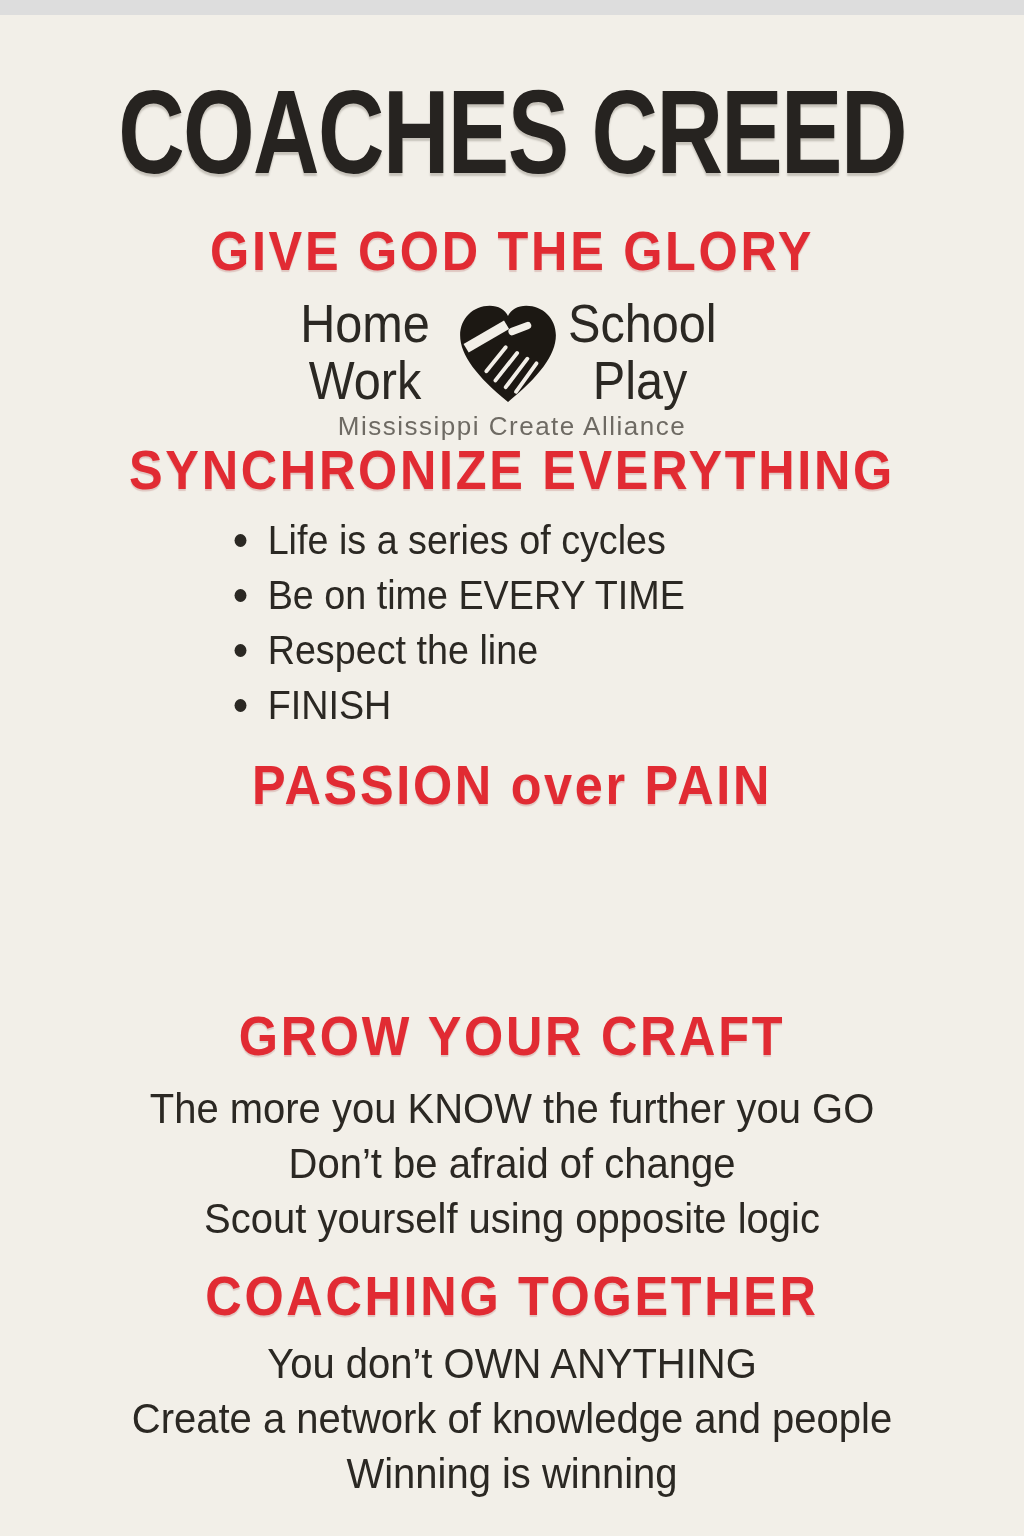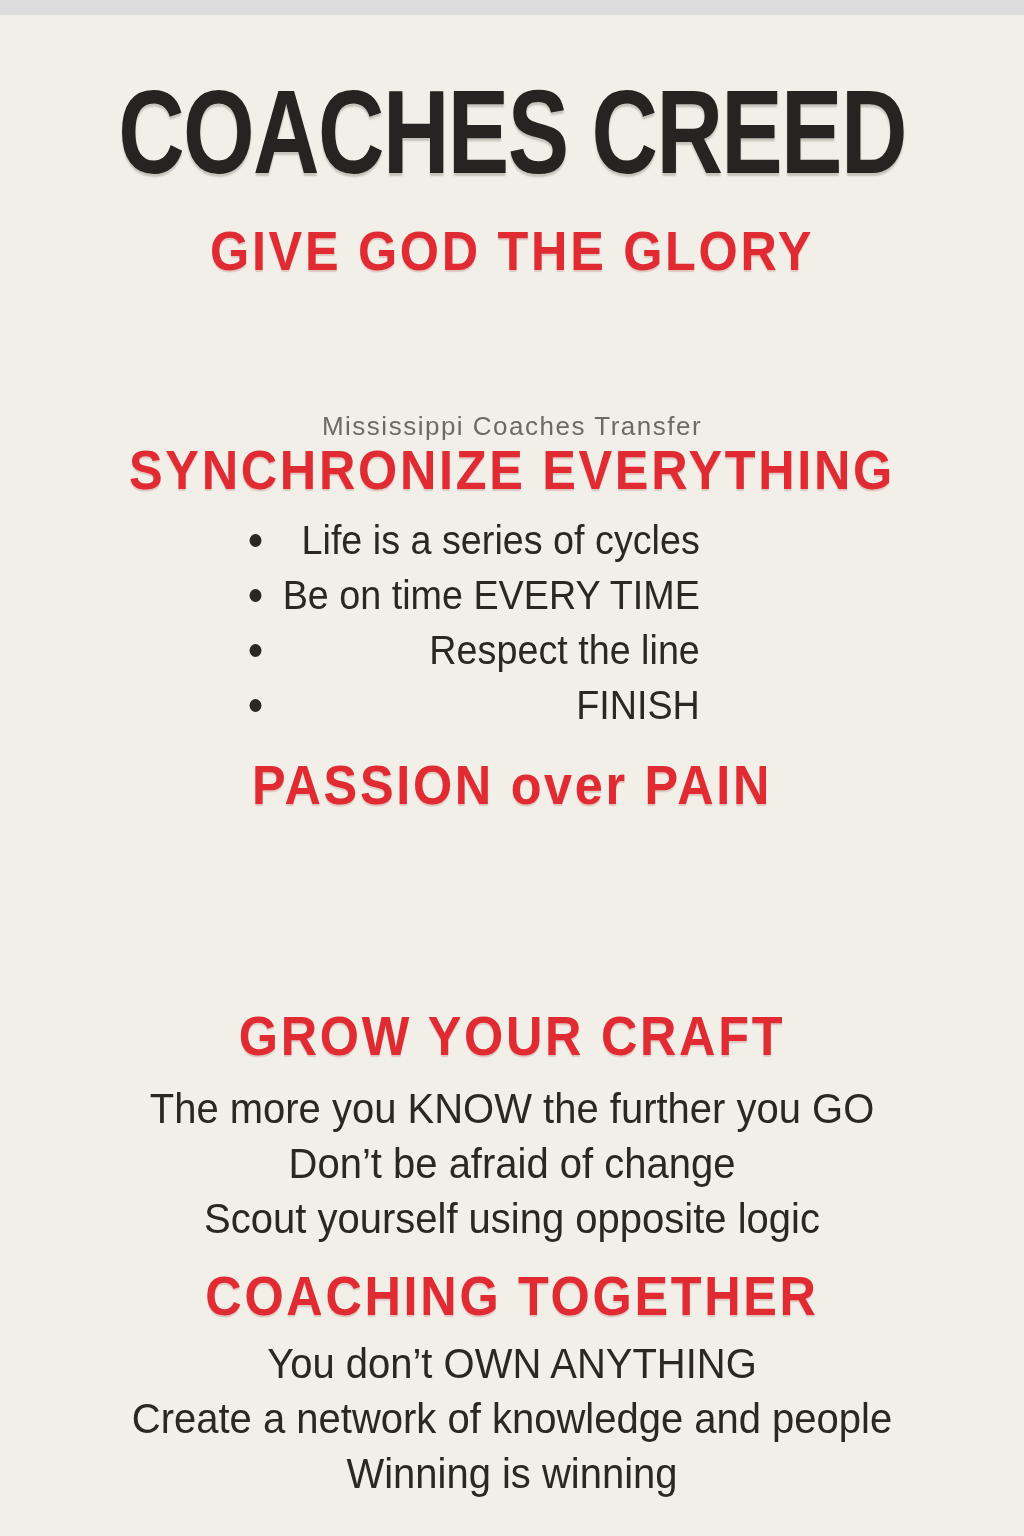--- a/index.html
+++ b/index.html
@@ -42,21 +42,21 @@
   .quad-left  { left:265px; width:200px; }
   .quad-right { left:560px; width:160px; }
   .heart-box  { position:absolute; left:451px; top:-1px; width:114px; height:118px; }
   .heart-box svg { width:114px; height:118px; display:block; }
 
   .alliance {
     top:396px; font-size:26px; font-weight:400;
     letter-spacing:1.5px; color:var(--gray,#6e6a63);
   }
 
-  .blist { position:absolute; left:244px; text-align:right; }
+  .blist { position:absolute; left:229px; text-align:left; }
   .blist ul {
     margin:0; padding:0; list-style:none;
     font-size:41px; line-height:55px;
     transform:scaleX(0.92); transform-origin:left center;
   }
   .blist li { position:relative; padding-left:42px; }
   .blist li::before {
     content:""; position:absolute; left:6px; top:50%; margin-top:-6.5px;
     width:13px; height:13px; border-radius:50%;
     background:var(--ink,#2b2823);
@@ -70,22 +70,45 @@
 </style>
 </head>
 <body>
 
 <div class="poster" style="--background: #f2efe8; --ink: #2b2823; --ink-strong: #262320; --red: #e12b33; --gray: #6e6a63; --heart: #1c1813;">
 
   <h1 class="abs-center title">COACHES CREED</h1>
 
   <h2 class="abs-center red-h h-glory">GIVE GOD THE GLORY</h2>
 
+  <div class="quad">
+    <div class="quad-col quad-left">
+      <div>Home</div>
+      <div>Work</div>
+    </div>
+    <div class="heart-box">
+      <svg viewBox="0 0 100 100" aria-hidden="true">
+        <path d="M50 93 C23 71 8 52 8 34.5 C8 19.5 19.5 8.5 34 8.5 C41.5 8.5 47.5 12 50 17.5 C52.5 12 58.5 8.5 66 8.5 C80.5 8.5 92 19.5 92 34.5 C92 52 77 71 50 93 Z" fill="var(--heart,#1c1813)"></path>
+        <path d="M11 42 L46.5 21.5 L51 29 L15.5 49.5 Z" fill="var(--background,#f2efe8)"></path>
+        <rect x="50" y="25.5" width="21" height="6.5" rx="3.2" transform="rotate(-21 60 29)" fill="var(--background,#f2efe8)"></rect>
+        <g stroke="var(--background,#f2efe8)" stroke-width="3.4" stroke-linecap="round" fill="none">
+          <path d="M31 66 L48 45"></path>
+          <path d="M39 74 L58 50"></path>
+          <path d="M48 80 L67 55"></path>
+          <path d="M57 84 L75 59"></path>
+        </g>
+      </svg>
+    </div>
+    <div class="quad-col quad-right">
+      <div>School</div>
+      <div>Play</div>
+    </div>
+  </div>
 
-  <div class="abs-center alliance">Mississippi Coaches Transfer</div>
+  <div class="abs-center alliance">Mississippi Create Alliance</div>
 
   <h2 class="abs-center red-h h-sync">SYNCHRONIZE EVERYTHING</h2>
 
   <div class="blist list-sync">
     <ul>
       <li>Life is a series of cycles</li>
       <li>Be on time EVERY TIME</li>
       <li>Respect the line</li>
       <li>FINISH</li>
     </ul>

